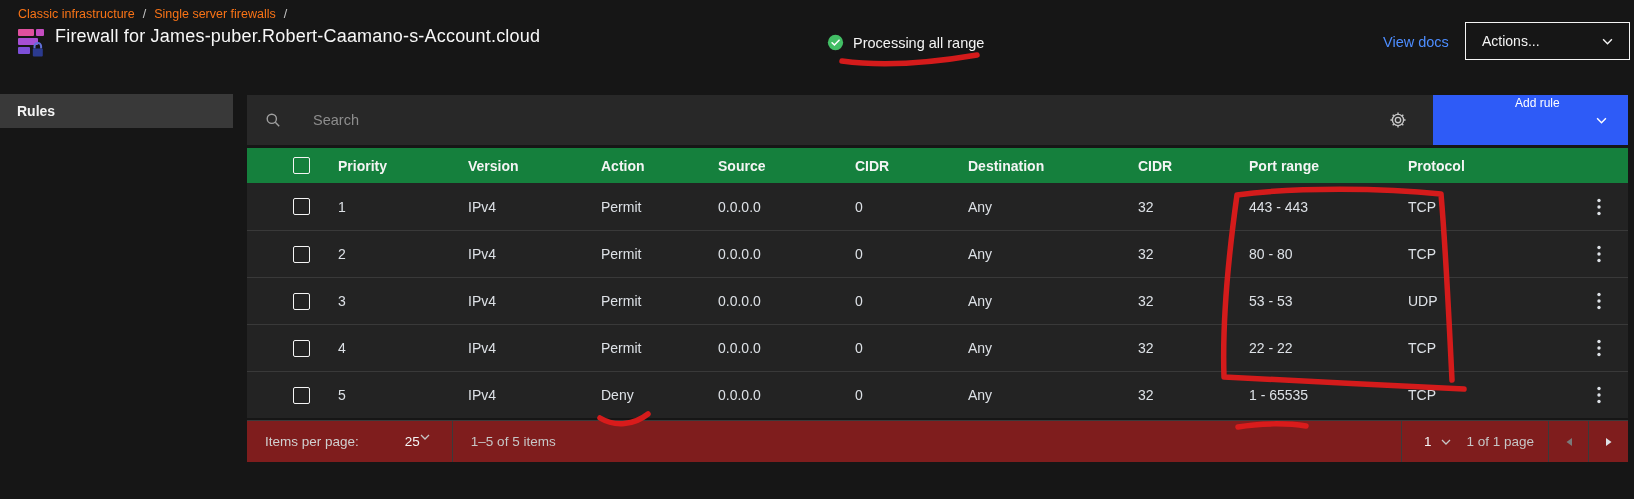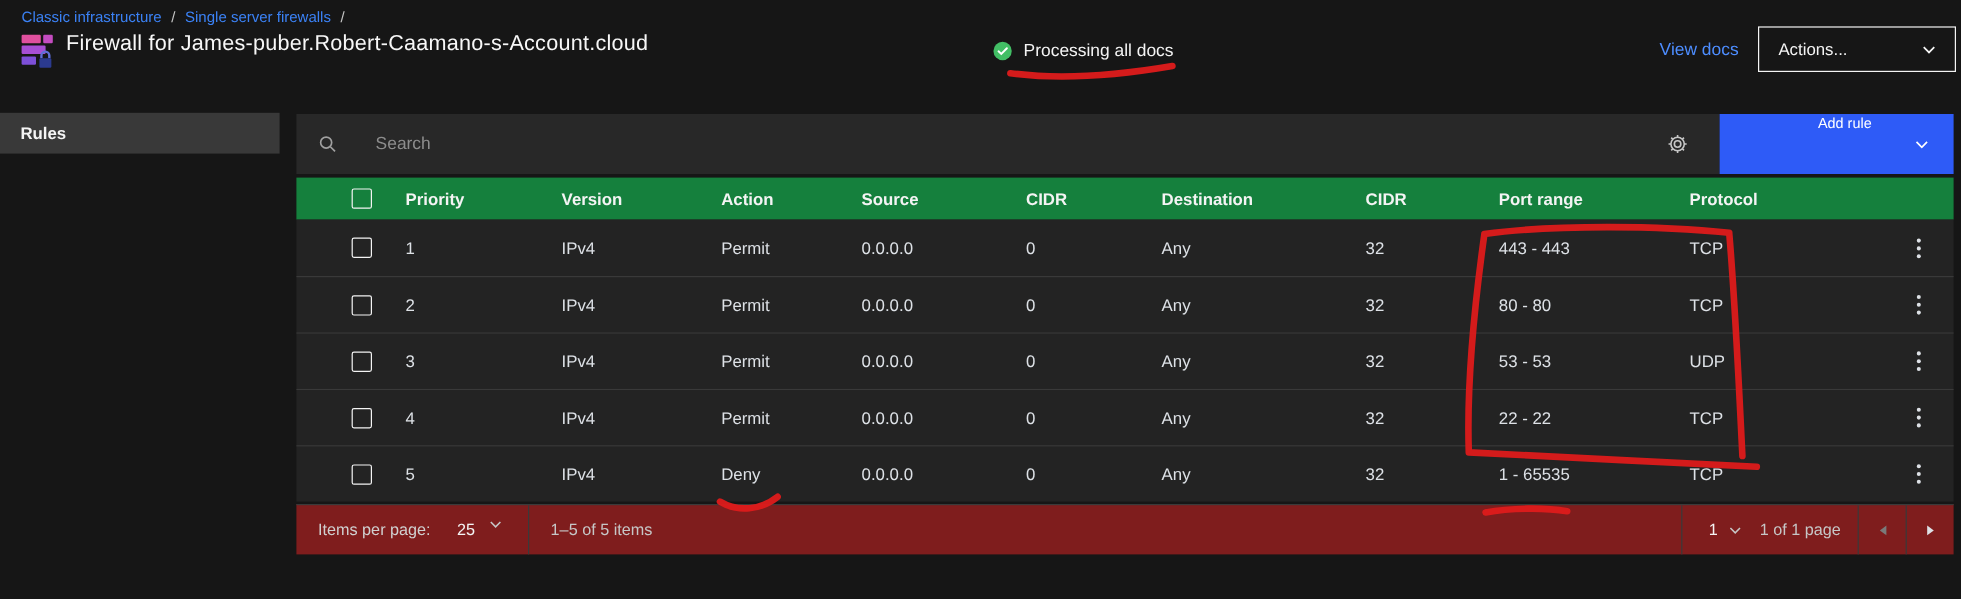--- a/index.html
+++ b/index.html
@@ -6,21 +6,21 @@
   body{
     width:1634px;height:499px;position:relative;overflow:hidden;
     background:#161616;color:#f4f4f4;
     font-family:"Liberation Sans",sans-serif;
     -webkit-font-smoothing:antialiased;
   }
   a{text-decoration:none;cursor:pointer;}
 
   
   .breadcrumb{position:absolute;left:18px;top:7px;font-size:12.5px;display:flex;gap:8px;align-items:center;}
-  .breadcrumb a{color:#3b82f6;}
+  .breadcrumb a{color:#f97316;}
   .breadcrumb .sep{color:#c6c6c6;}
   .fw-icon{position:absolute;left:15px;top:26px;width:32px;height:32px;}
   .page-title{position:absolute;left:55px;top:26px;margin:0;font-size:18px;font-weight:400;color:#f7f7f7;letter-spacing:.2px;white-space:nowrap;}
   .status{position:absolute;left:827px;top:34px;display:flex;align-items:center;gap:9px;font-size:14.5px;color:#f4f4f4;}
   .view-docs{position:absolute;left:1383px;top:34px;font-size:14.5px;color:#4d8dff;}
   .actions-btn{position:absolute;left:1465px;top:22px;width:165px;height:38px;box-sizing:border-box;
     border:1px solid #f4f4f4;background:transparent;color:#f4f4f4;font-size:14px;
     display:flex;align-items:center;justify-content:space-between;padding:0 16px;cursor:pointer;}
 
   
@@ -49,21 +49,21 @@
   .row + .row{border-top:1px solid #393939;}
   .cell{padding-left:15px;white-space:nowrap;}
   .cell-check{padding-left:46px;}
   .cbx{appearance:none;-webkit-appearance:none;width:17px;height:17px;border:1.5px solid #f4f4f4;border-radius:2px;background:transparent;margin:0;display:block;cursor:pointer;}
   .cell-kebab{padding:0;justify-self:center;background:none;border:none;cursor:pointer;display:flex;align-items:center;}
 
   
   .pagination{margin-top:2px;height:42px;background:#7f1d1d;border-top:1px solid #3a3a3a;
     display:flex;align-items:center;font-size:13.5px;color:#c6c6c6;box-sizing:border-box;}
   .pg-label{margin-left:18px;color:#d0d0d0;}
-  .pg-select{display:flex;align-items:flex-start;gap:12px;margin-left:22px;color:#f4f4f4;cursor:pointer;}
+  .pg-select{display:flex;align-items:flex-start;margin-left:46px;color:#f4f4f4;cursor:pointer;}
   .pg-div{width:1px;align-self:stretch;background:#3a3a3a;}
   .pg-div.left{margin-left:22px;}
   .pg-range{margin-left:18px;}
   .pg-spacer{flex:1;}
   .pg-pagesel{display:flex;align-items:center;gap:10px;margin-left:22px;color:#f4f4f4;cursor:pointer;}
   .pg-pagetext{margin-left:15px;margin-right:14px;color:#c6c6c6;}
   .pg-btn{width:40px;align-self:stretch;display:flex;align-items:center;justify-content:center;background:transparent;border:none;border-left:1px solid #3a3a3a;cursor:pointer;padding:0;}
 
   
   .annotations{position:absolute;left:0;top:0;z-index:30;pointer-events:none;}
@@ -89,21 +89,21 @@
     <rect x="17.8" y="22.5" width="10" height="8" rx="1" fill="#2b3a8f"></rect>
   </svg>
 </span>
 <h1 class="page-title">Firewall for James-puber.Robert-Caamano-s-Account.cloud</h1>
 
 <div class="status">
   <svg width="17" height="17" viewBox="0 0 20 20">
     <circle cx="10" cy="10" r="9" fill="#42be65"></circle>
     <path d="M6 10.3 l2.7 2.6 L14.2 7.3" stroke="#ffffff" stroke-width="1.9" fill="none" stroke-linecap="round"></path>
   </svg>
-  <span>Processing all docs</span>
+  <span>Processing all range</span>
 </div>
 
 <a class="view-docs">View docs</a>
 
 <div class="actions-btn">
   <span>Actions...</span>
   <svg width="11" height="7" viewBox="0 0 10 6" class="chevc">
     <path d="M1 1l4 4 4-4" stroke="#f4f4f4" stroke-width="1.3" fill="none"></path>
   </svg>
 </div>

